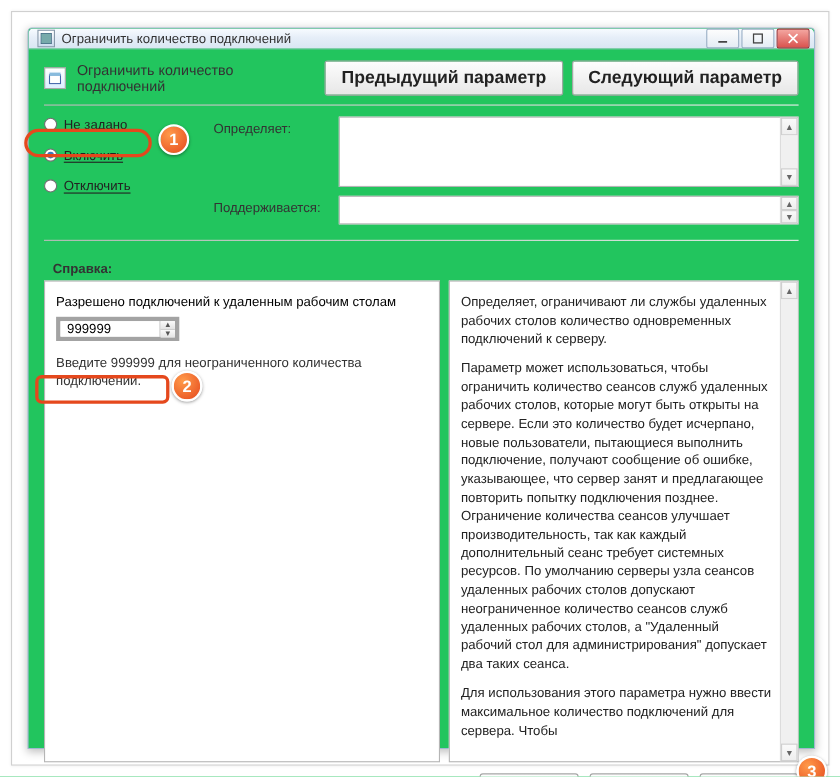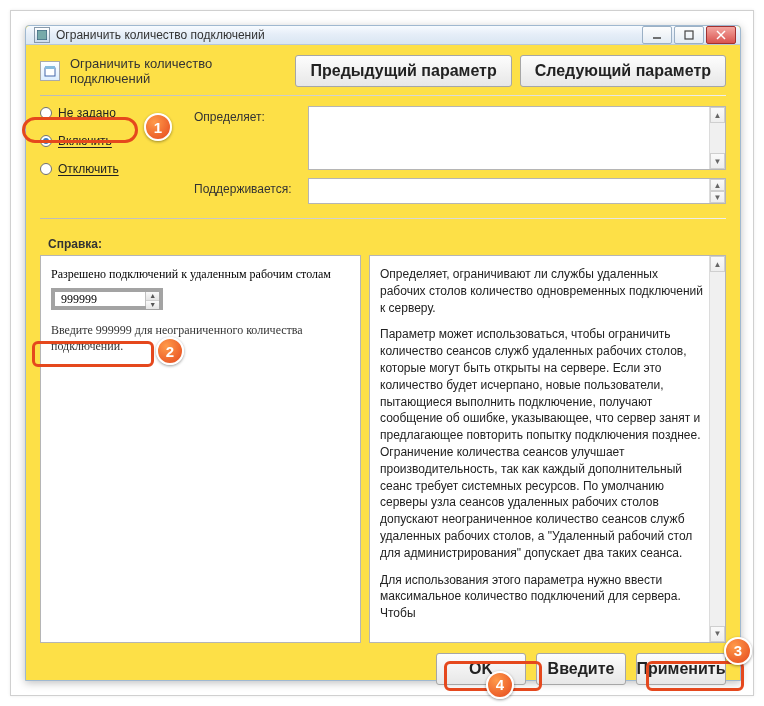--- a/index.html
+++ b/index.html
@@ -17,21 +17,21 @@
   left: 10px; top: 10px;
   width: 744px; height: 686px;
   border: 1px solid #d0d0d0;
   background: #fff;
   box-shadow: 0 0 3px rgba(0,0,0,0.08);
 }
 .window {
   position: absolute;
   left: 14px; top: 14px;
   width: 716px; height: 656px;
-  background: #fde047;
+  background: #22c55e;
   border: 1px solid #9fb8d0;
   border-radius: 4px 4px 0 0;
   box-shadow: 0 2px 8px rgba(0,0,0,0.25);
   display: flex;
   flex-direction: column;
 }
 .titlebar {
   height: 28px;
   background: linear-gradient(#f7fbff,#e6eef8 45%,#d9e6f2);
   border-bottom: 1px solid #b8c8d8;
@@ -168,21 +168,21 @@
   margin-top: 4px;
   flex: 1;
   min-height: 0;
 }
 .pane {
   border: 1px solid #b5b5b5;
   background: #fff;
   padding: 10px 10px;
   position: relative;
 }
-.pane.left { width: 321px; font-family: Liberation Serif, serif; }
+.pane.left { width: 360px; }
 .pane.right { flex: 1; padding-right: 22px; }
 .param-label { margin-bottom: 6px; line-height: 1.35; }
 .spinner {
   margin-top: 2px;
   width: 112px; height: 22px;
   border: 4px solid #a3a3a3;
   display: flex; align-items: stretch;
   background: #fff;
 }
 .spinner input {

